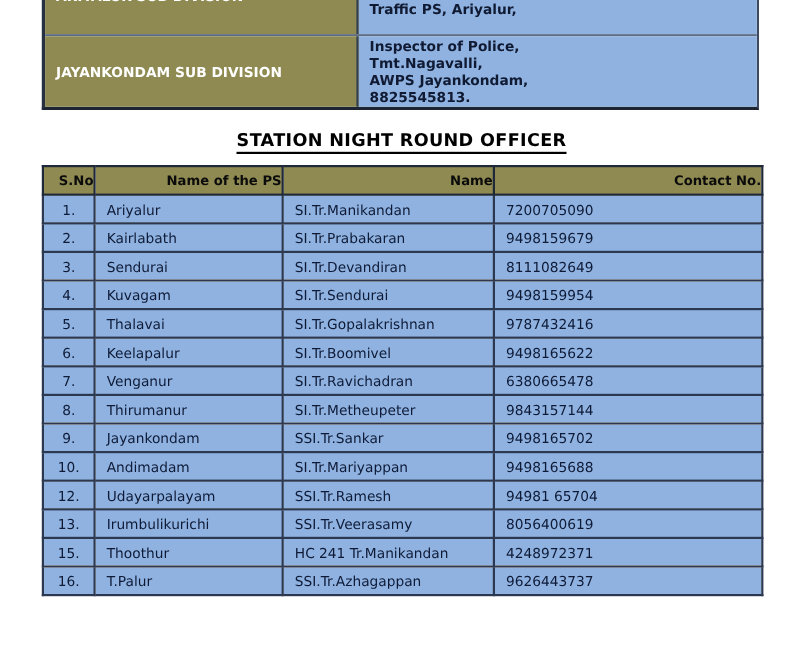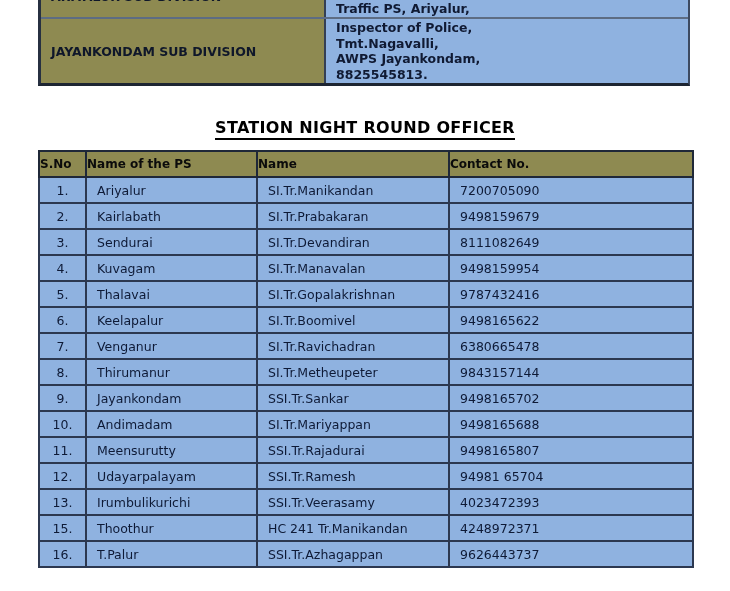--- a/index.html
+++ b/index.html
@@ -12,27 +12,27 @@
   }
 
   
   .top-table {
     position: absolute; left: 38px; top: 0; width: 652px;
     border-left: 3px solid #273041;
     border-right: 2px solid #3d4a61;
     border-bottom: 3px solid #1d2532;
   }
   .tt-row { display: flex; width: 100%; }
-  .tt-row1 { height: 19px; border-bottom: 2px solid #5d6c83; justify-content: space-between; }
+  .tt-row1 { height: 33px; border-bottom: 2px solid #5d6c83; justify-content: space-between; }
   .tt-row2 { height: 64px; }
   .tt-left {
     width: 285px; background: #8e8a51;
     border-right: 2px solid #333f54;
     position: relative; overflow: hidden; flex: none;
-    color: #0f172a; font-weight: bold; font-size: 12.5px;
+    color: #ffffff; font-weight: bold; font-size: 12.5px;
   }
   .tt-right {
     flex: 1; background: #8fb2e0; overflow: hidden;
     color: #101a33; font-weight: bold; font-size: 12.5px; line-height: 15.5px;
     padding: 1px 0 0 10px;
   }
   .tt-clip { position: absolute; left: 10px; top: -11px; white-space: nowrap; }
   .tt-center { display: flex; align-items: center; height: 100%; padding-left: 10px; }
 
   
@@ -48,21 +48,21 @@
     position: absolute; left: 38px; top: 150px; width: 654px;
     border-collapse: collapse; table-layout: fixed;
     font-size: 12.5px; color: #0e1a36;
   }
   table.station th, table.station td {
     border: 2px solid #2c3850;
     height: 26px; overflow: hidden; white-space: nowrap;
   }
   table.station th {
     background: #8e8a51; color: #0b0b0b;
-    font-size: 12px; font-weight: bold; text-align: left;
+    font-size: 12px; font-weight: bold; text-align: right;
     border-color: #1f2838; padding: 0;
   }
   table.station td { background: #8fb2e0; text-align: left; padding: 0 0 0 10px; }
   table.station td:first-child { text-align: center; padding: 0; }
 </style>
 </head>
 <body>
 
 <div class="top-table">
   <div class="tt-row tt-row1">
@@ -120,21 +120,21 @@
       </tr>
       <tr>
         <td>3.</td>
         <td>Sendurai</td>
         <td>SI.Tr.Devandiran</td>
         <td>8111082649</td>
       </tr>
       <tr>
         <td>4.</td>
         <td>Kuvagam</td>
-        <td>SI.Tr.Manavalan</td>
+        <td>SI.Tr.Sendurai</td>
         <td>9498159954</td>
       </tr>
       <tr>
         <td>5.</td>
         <td>Thalavai</td>
         <td>SI.Tr.Gopalakrishnan</td>
         <td>9787432416</td>
       </tr>
       <tr>
         <td>6.</td>
@@ -160,36 +160,30 @@
         <td>SSI.Tr.Sankar</td>
         <td>9498165702</td>
       </tr>
       <tr>
         <td>10.</td>
         <td>Andimadam</td>
         <td>SI.Tr.Mariyappan</td>
         <td>9498165688</td>
       </tr>
       <tr>
-        <td>11.</td>
-        <td>Meensurutty</td>
-        <td>SSI.Tr.Rajadurai</td>
-        <td>9498165807</td>
-      </tr>
-      <tr>
         <td>12.</td>
         <td>Udayarpalayam</td>
         <td>SSI.Tr.Ramesh</td>
         <td>94981 65704</td>
       </tr>
       <tr>
         <td>13.</td>
         <td>Irumbulikurichi</td>
         <td>SSI.Tr.Veerasamy</td>
-        <td>4023472393</td>
+        <td>8056400619</td>
       </tr>
       <tr>
         <td>15.</td>
         <td>Thoothur</td>
         <td>HC 241 Tr.Manikandan</td>
         <td>4248972371</td>
       </tr>
       <tr>
         <td>16.</td>
         <td>T.Palur</td>

